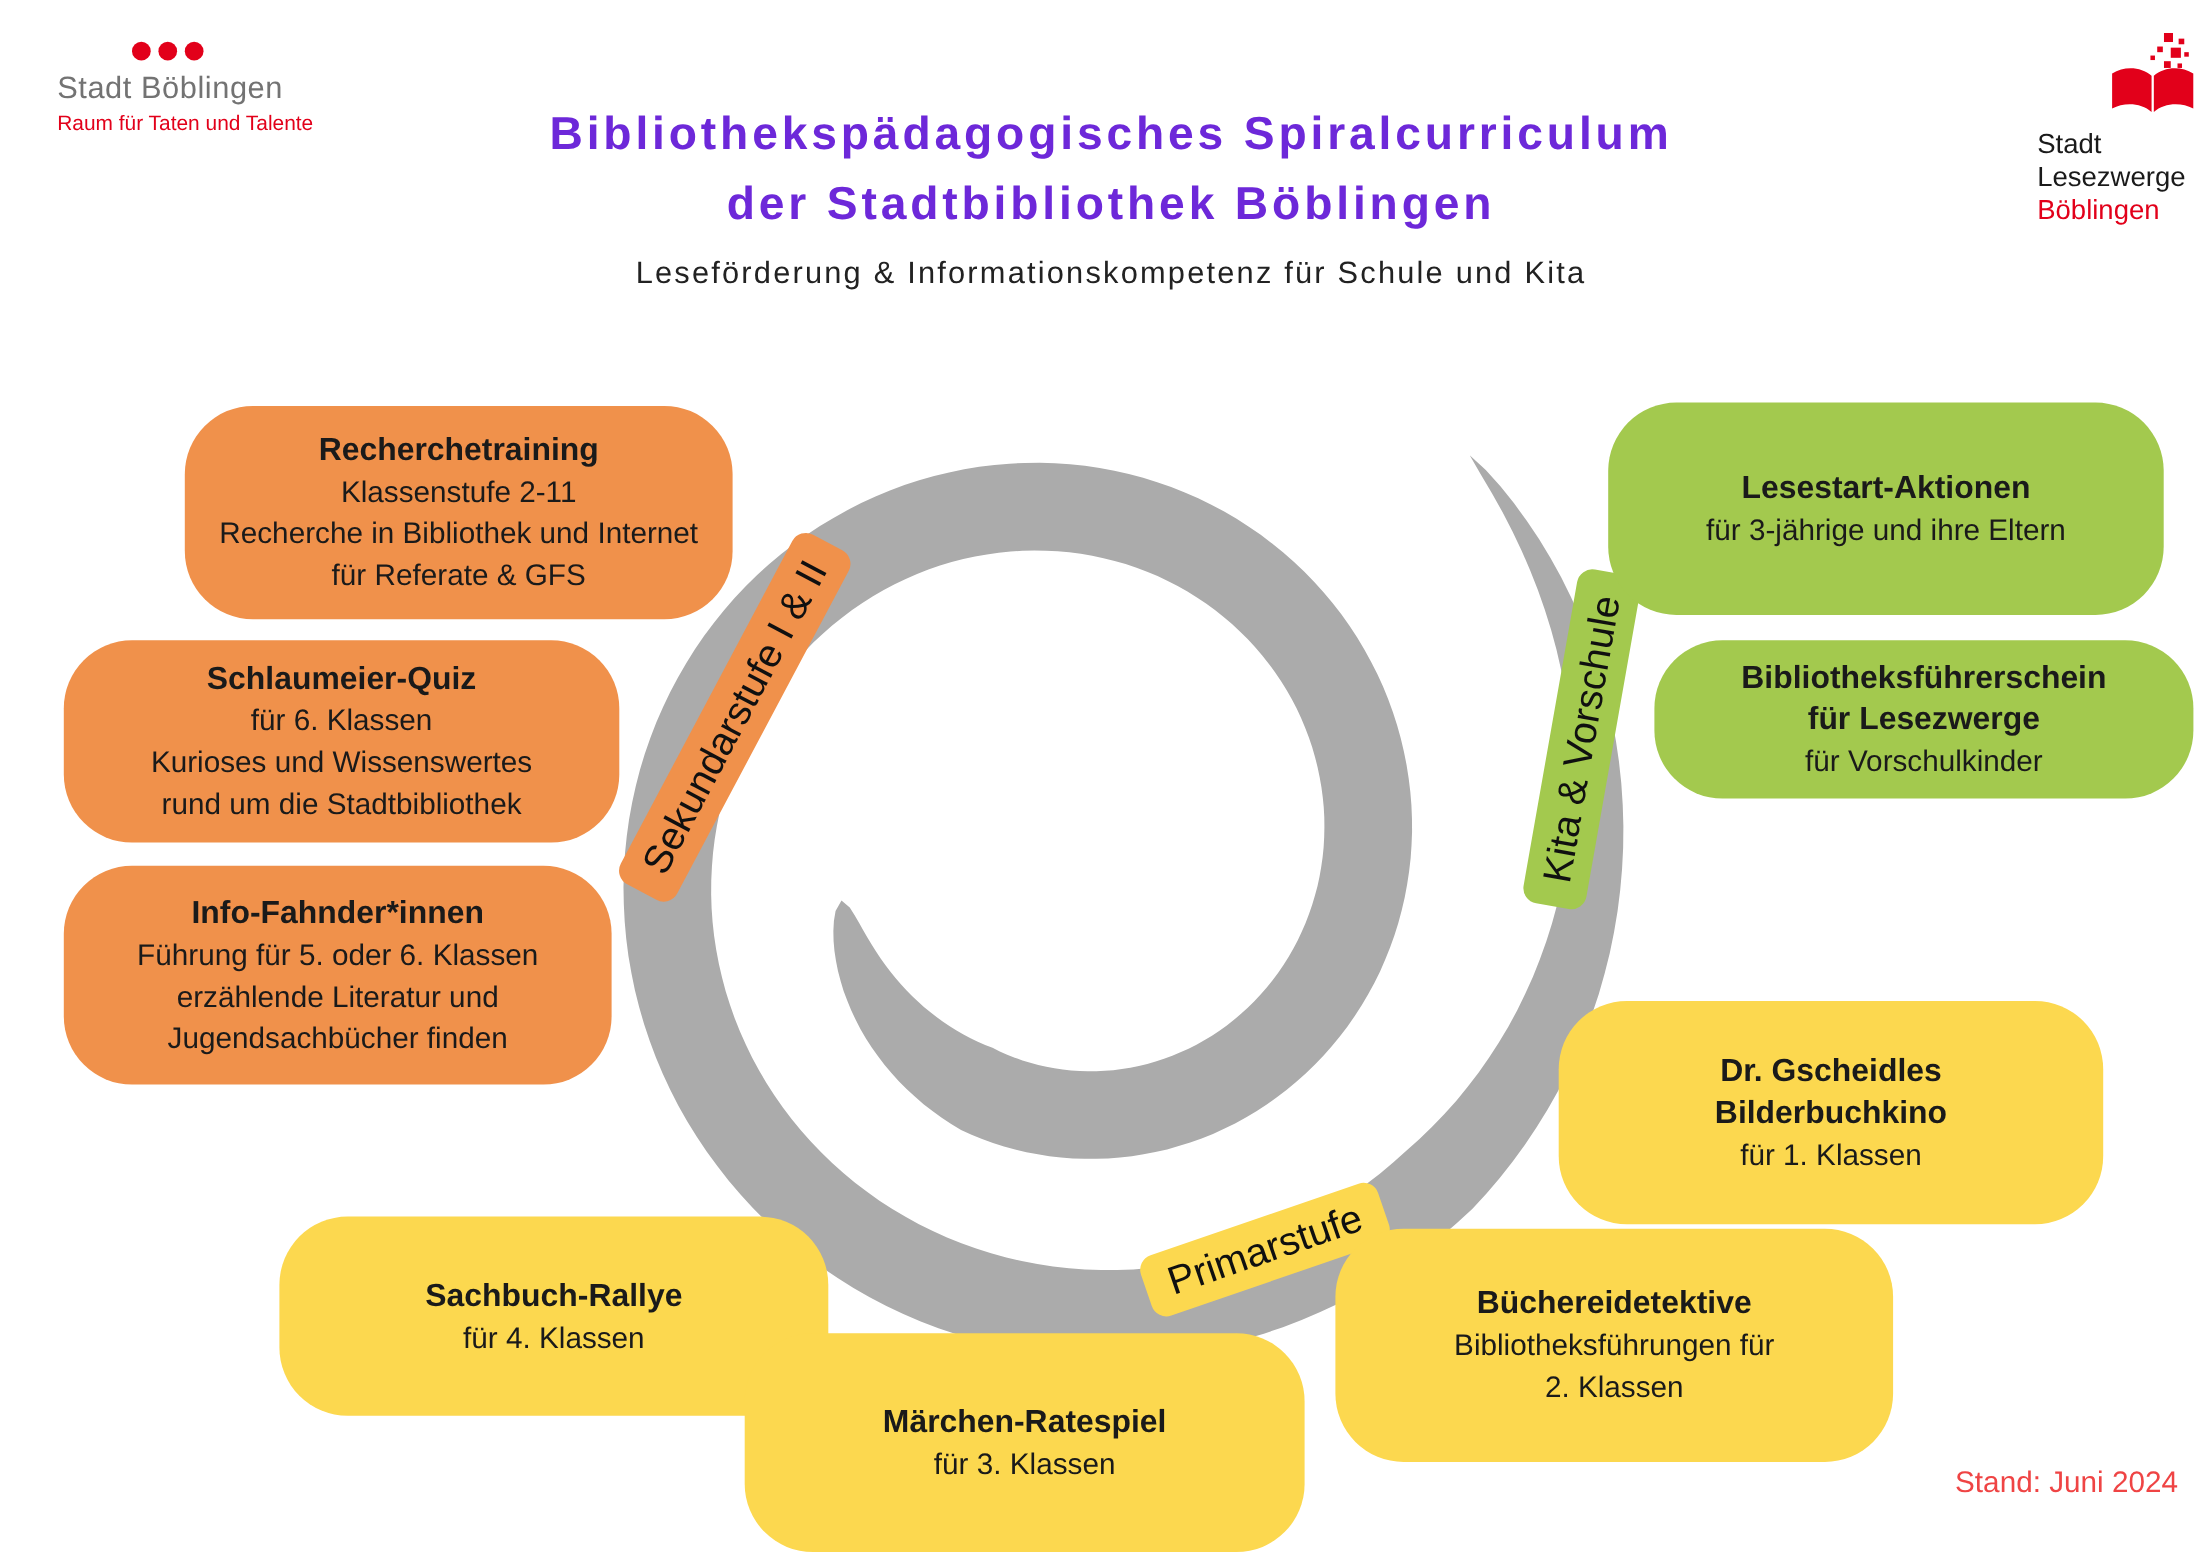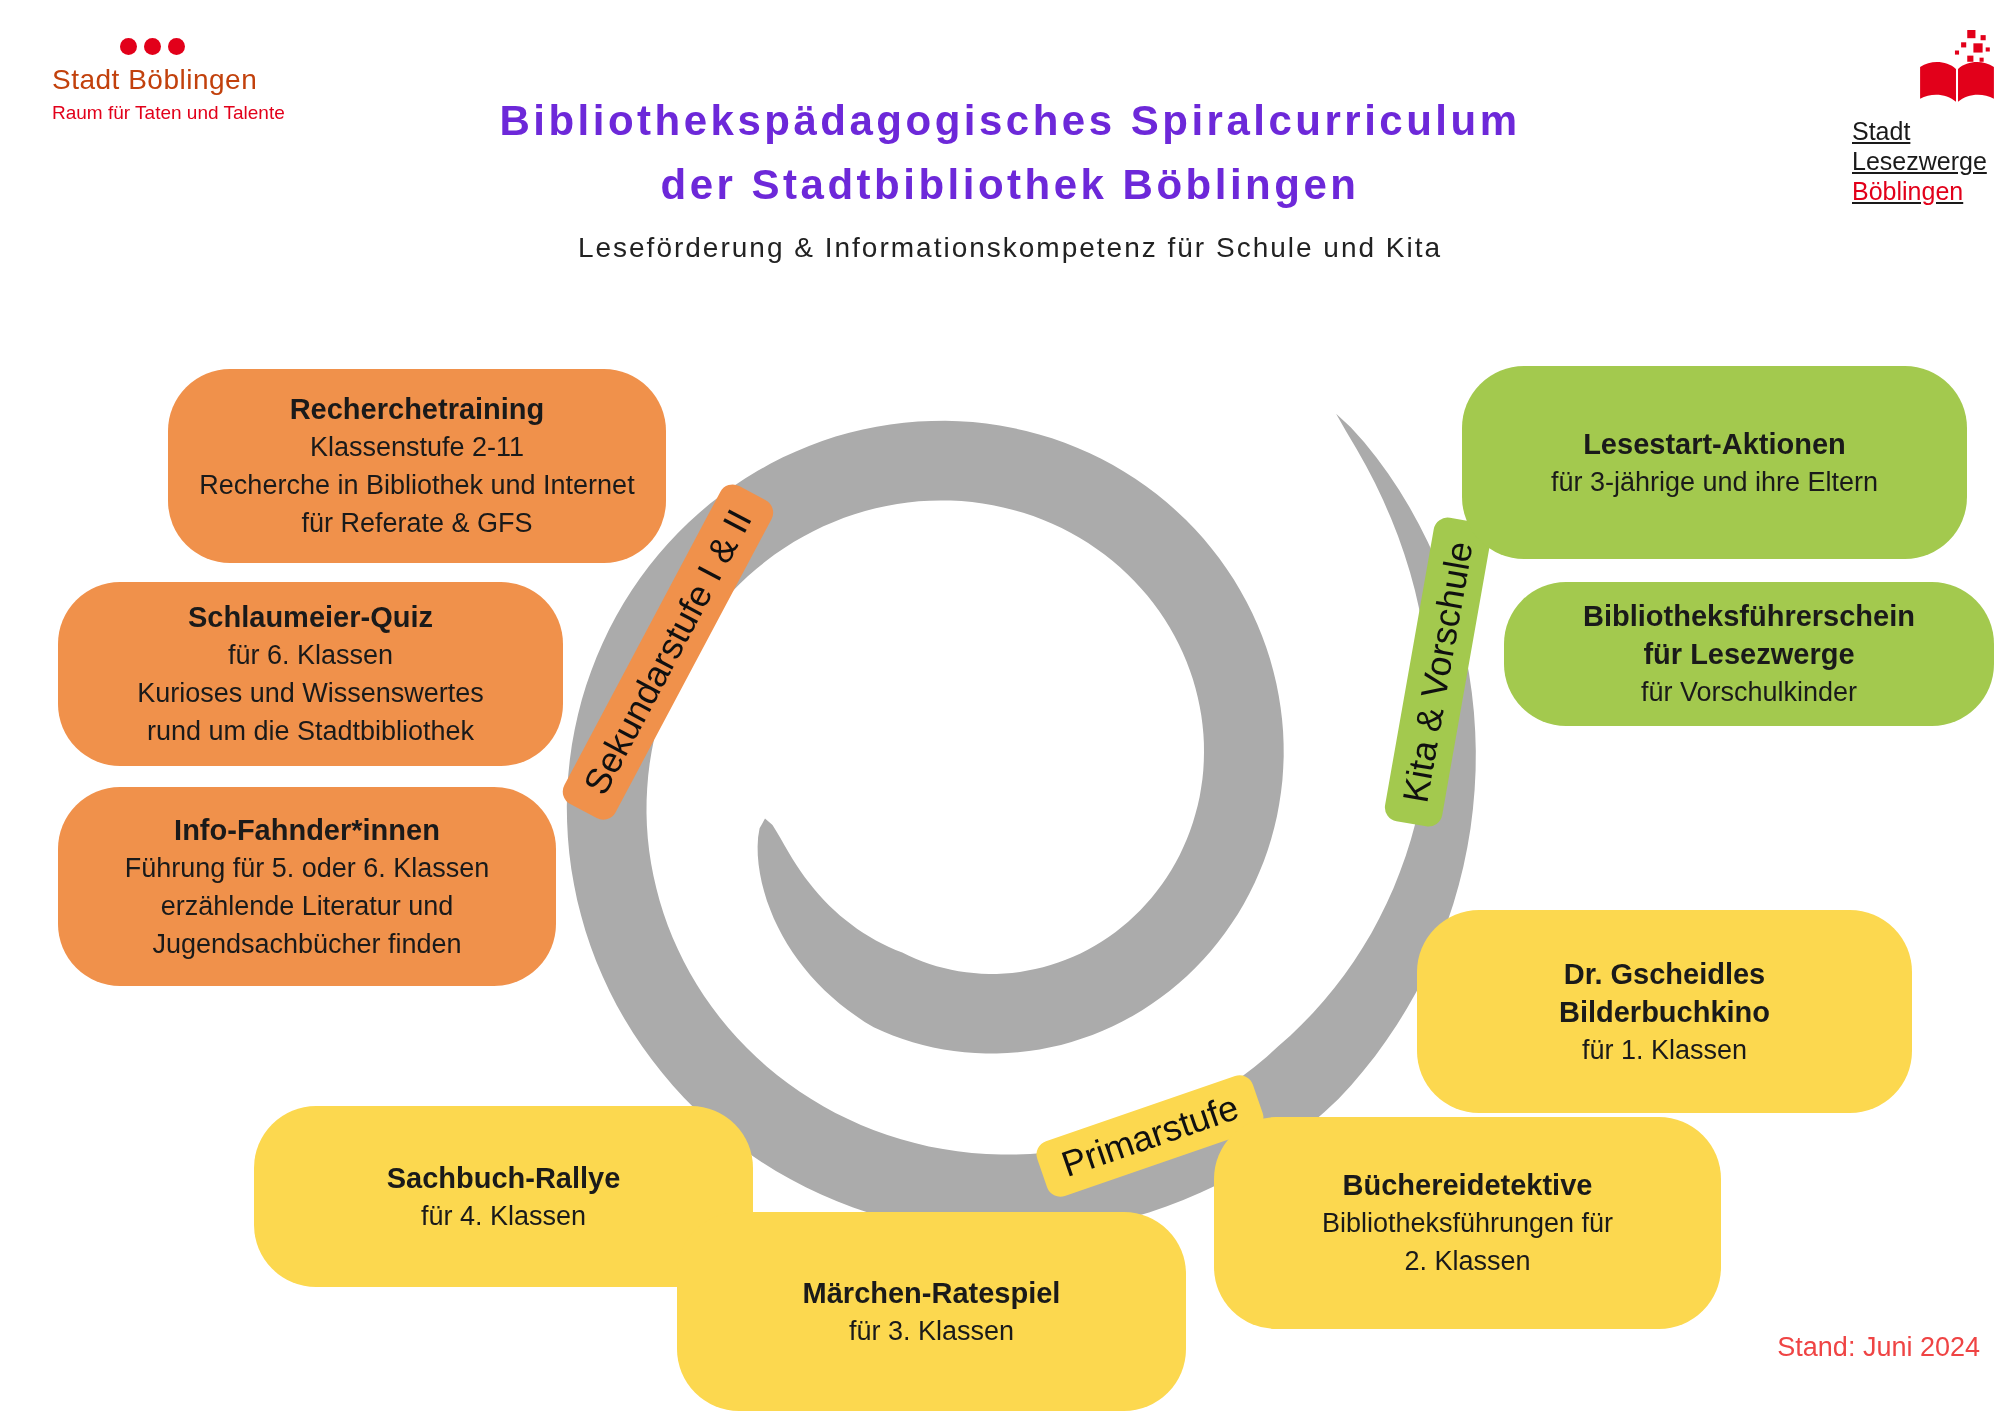--- a/index.html
+++ b/index.html
@@ -17,26 +17,26 @@
   #spiral-svg { position: absolute; left: 0; top: 0; z-index: 0; }
   #spiral-poly { fill: var(--spiral-gray, #ABABAB); }
 
   
   .logo-left { position: absolute; left: 52px; top: 38px; z-index: 3; }
   .logo-dots { margin-left: 68px; height: 17px; display: flex; gap: 7px; }
   .logo-dots .dot {
     width: 17px; height: 17px; border-radius: 50%;
     background: var(--logo-red, #E2001A); display: inline-block;
   }
-  .logo-name { margin-top: 8px; font-size: 28px; line-height: 34px; color: #c2410c; letter-spacing: 0.5px; }
+  .logo-name { margin-top: 8px; font-size: 28px; line-height: 34px; color: #737373; letter-spacing: 0.5px; }
   .logo-tagline { margin-top: 4px; font-size: 19px; line-height: 24px; color: var(--logo-red, #E2001A); }
 
   .logo-right { position: absolute; left: 1852px; top: 30px; width: 146px; z-index: 3; }
   .book-icon { display: block; margin-left: auto; fill: var(--logo-red, #E2001A); }
-  .lr-text { margin-top: 4px; text-decoration: underline; }
+  .lr-text { margin-top: 4px; }
   .lr-line { font-size: 25px; line-height: 30px; color: #1a1a1a; }
   .lr-red { color: var(--logo-red, #E2001A); }
 
   
   .title-block { position: absolute; left: 330px; top: 96px; width: 1360px; text-align: center; z-index: 3; }
   .title-line { font-size: 42px; line-height: 50px; font-weight: bold; letter-spacing: 3.5px; color: #6d28d9; }
   .title-line + .title-line { margin-top: 14px; }
   .subtitle { margin-top: 22px; font-size: 28px; letter-spacing: 2px; color: #222222; }
 
   

